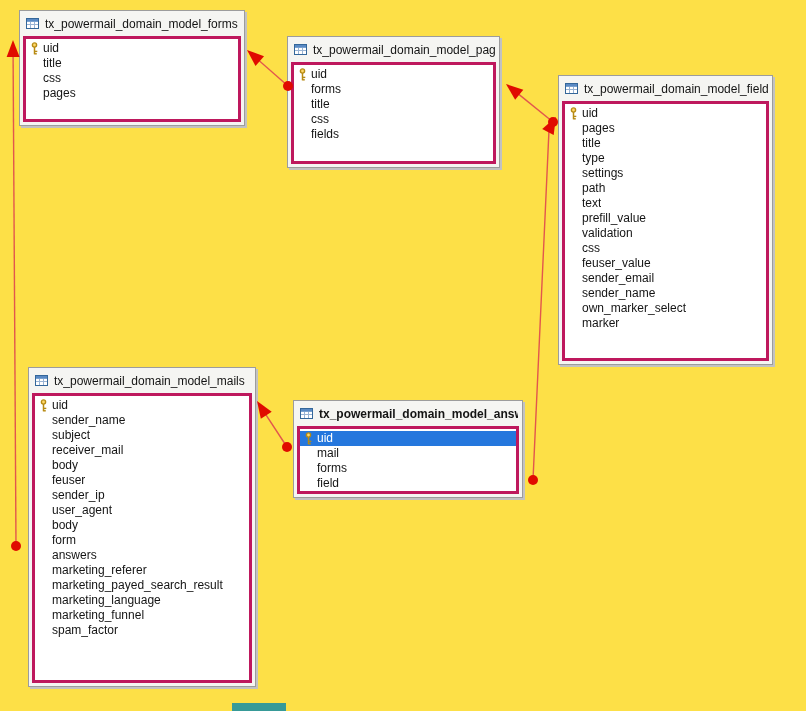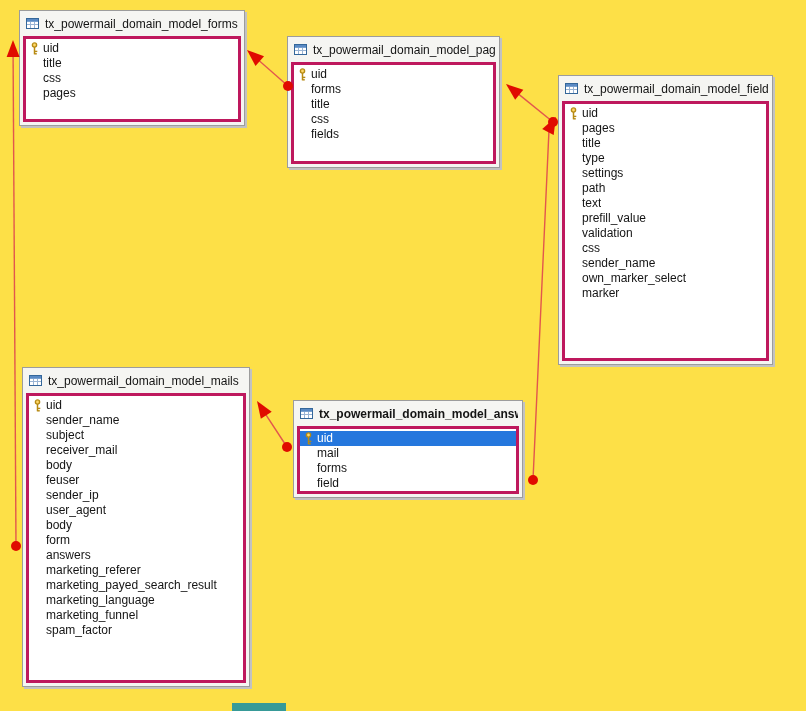--- a/index.html
+++ b/index.html
@@ -233,33 +233,41 @@
         <div class="trow">
           <span class="kcol"></span>
           <span class="flabel">validation</span>
         </div>
         <div class="trow">
           <span class="kcol"></span>
           <span class="flabel">css</span>
         </div>
         <div class="trow">
           <span class="kcol"></span>
+          <span class="flabel">feuser_value</span>
+        </div>
+        <div class="trow">
+          <span class="kcol"></span>
+          <span class="flabel">sender_email</span>
+        </div>
+        <div class="trow">
+          <span class="kcol"></span>
           <span class="flabel">sender_name</span>
         </div>
         <div class="trow">
           <span class="kcol"></span>
           <span class="flabel">own_marker_select</span>
         </div>
         <div class="trow">
           <span class="kcol"></span>
           <span class="flabel">marker</span>
         </div>
       </div>
     </div>
-    <div class="tnode" style="left: 22px; top: 367px; width: 228px; height: 320px;">
+    <div class="tnode" style="left: 28px; top: 367px; width: 228px; height: 320px;">
       <div class="thead">
         <span>
           <svg width="13" height="11" viewBox="0 0 13 11" style="display:block">
             <rect x="0.5" y="0.5" width="12" height="10" fill="#ffffff" stroke="#34679a"></rect>
             <rect x="1" y="1" width="11" height="2.8" fill="#5a8ac4"></rect>
             <line x1="1" y1="6.5" x2="12" y2="6.5" stroke="#9ab4d4"></line>
             <line x1="4.5" y1="4" x2="4.5" y2="10" stroke="#9ab4d4"></line>
             <line x1="8.5" y1="4" x2="8.5" y2="10" stroke="#9ab4d4"></line>
           </svg>
         </span>

